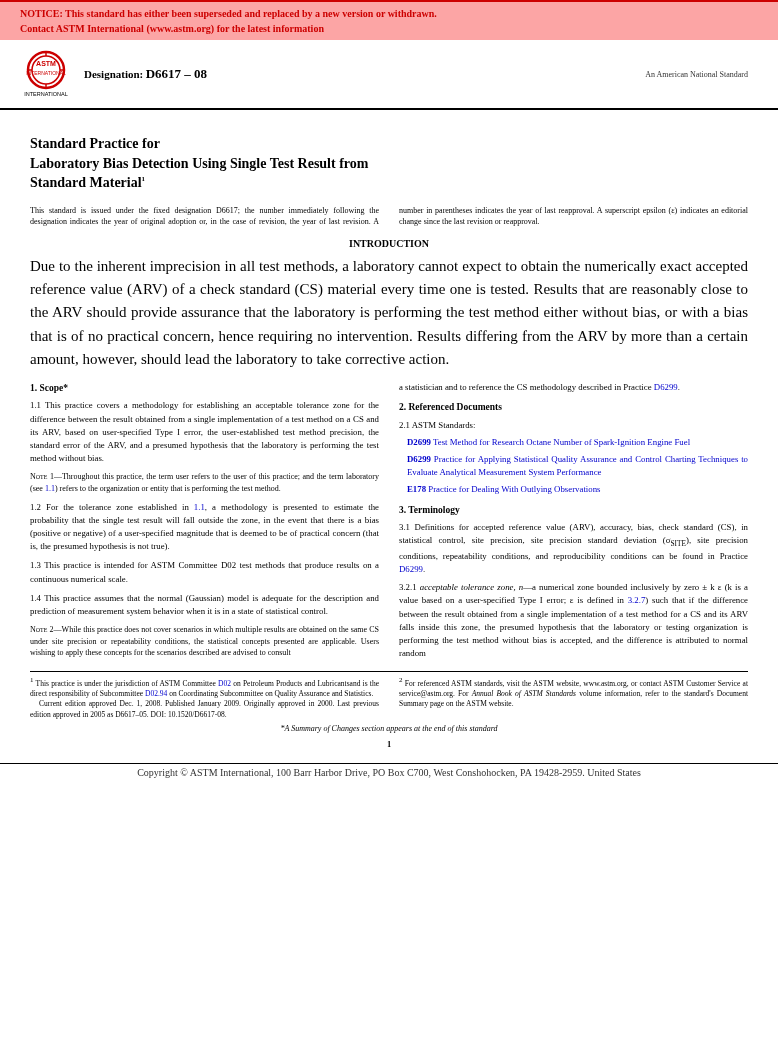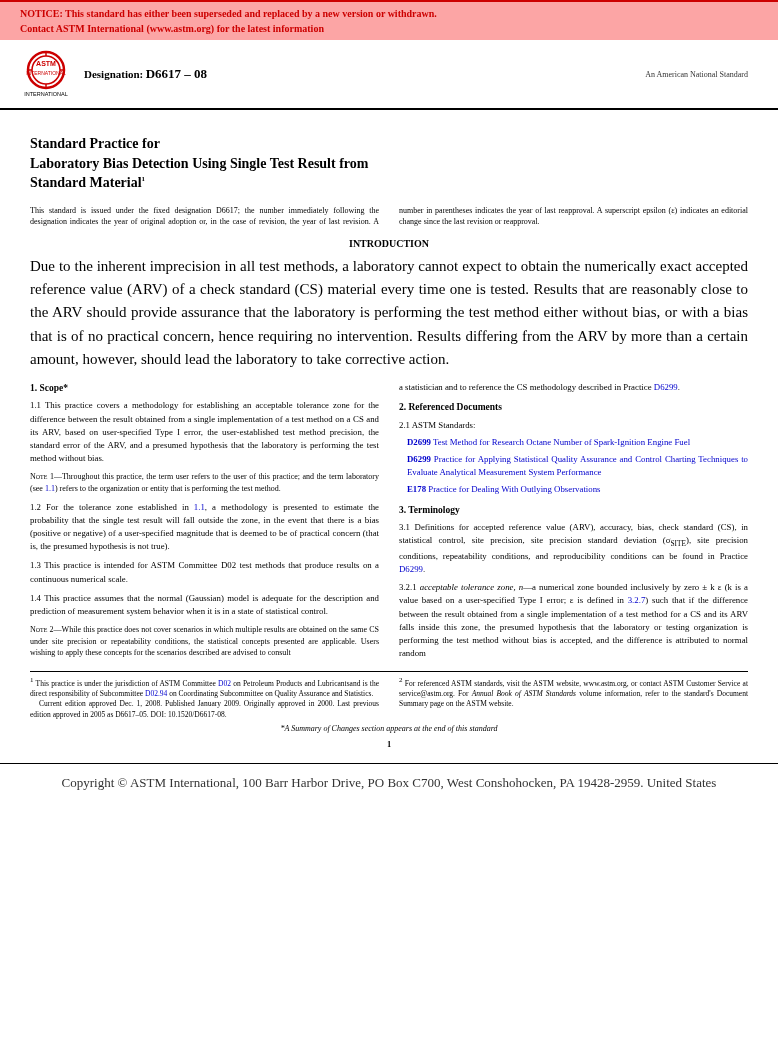--- a/index.html
+++ b/index.html
@@ -133,22 +133,22 @@
     .page-bottom {
       text-align: center;
       font-size: 8.5px;
       font-weight: bold;
       margin-top: 6px;
       padding-bottom: 4px;
     }
     .copyright-bar {
       border-top: 1px solid #000;
       text-align: center;
-      font-size: 13px;
-      padding: 11px 10px;
+      font-size: 10px;
+      padding: 3px 10px;
       color: #333;
     }
     .summary-bar {
       text-align: center;
       font-size: 8px;
       font-style: italic;
       margin-top: 4px;
       margin-bottom: 2px;
     }
     .italic { font-style: italic; }

